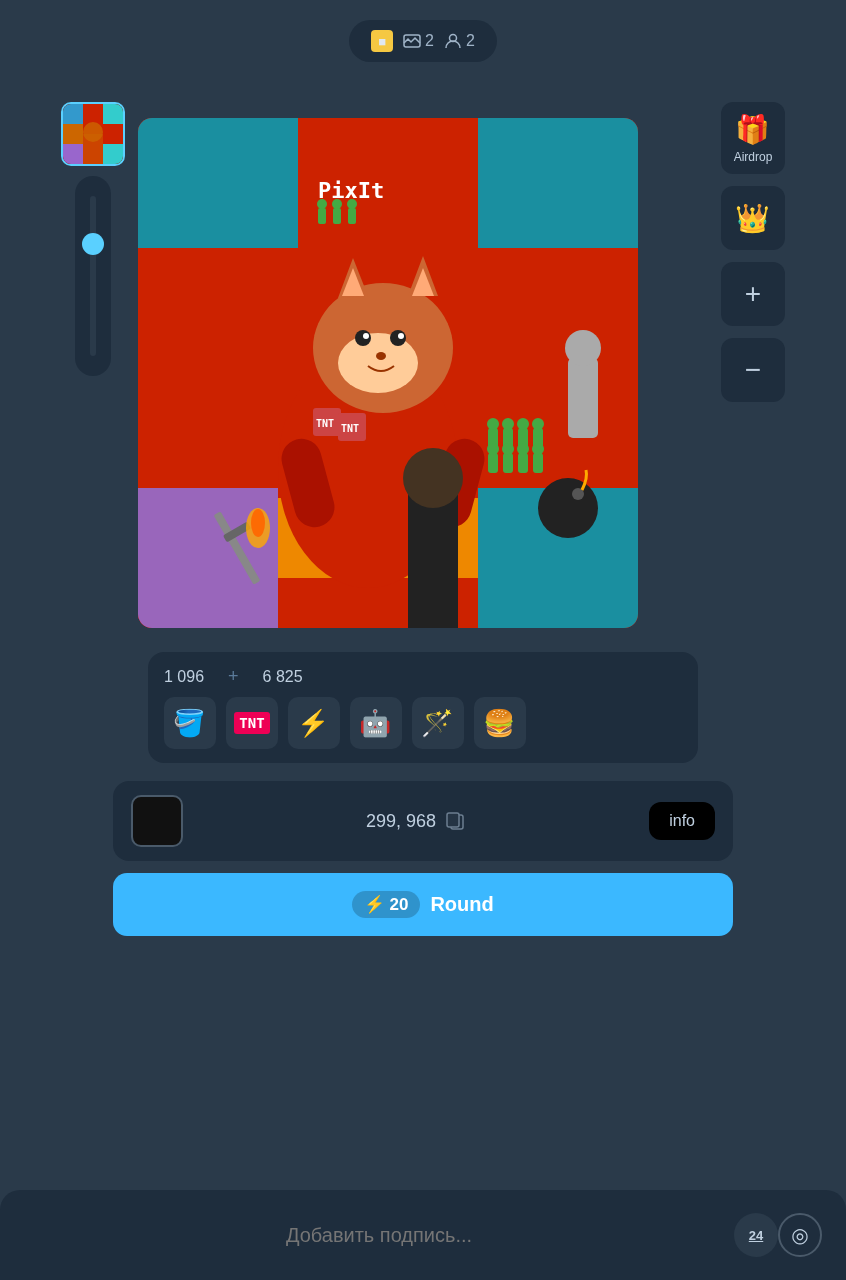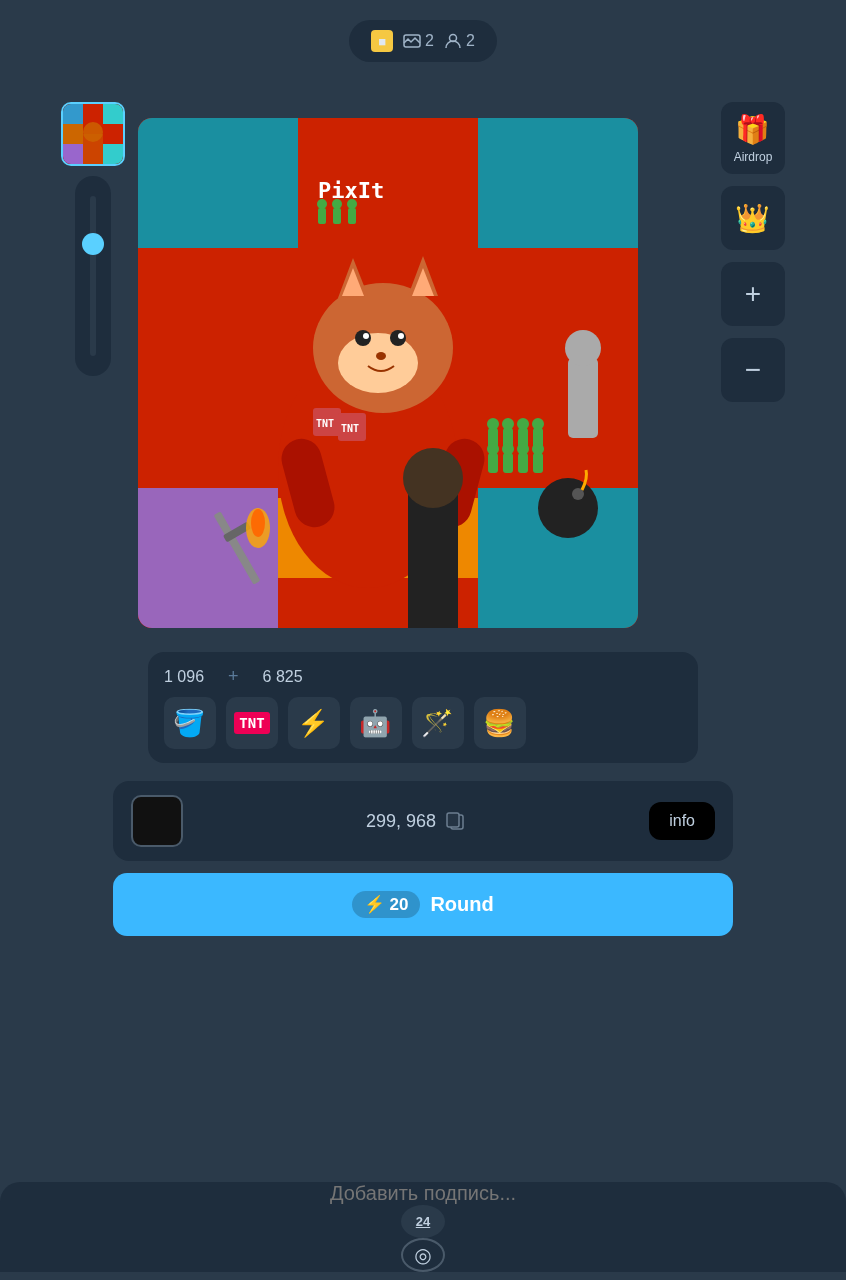--- a/index.html
+++ b/index.html
@@ -282,31 +282,30 @@
       padding: 3px 12px;
       font-size: 17px;
       display: flex;
       align-items: center;
       gap: 4px;
     }
 
     
     .bottom-bar {
       position: absolute;
-      bottom: 8px;
+      bottom: 0;
       left: 0;
       right: 0;
       height: 90px;
       background: #1e2d3d;
       border-radius: 20px 20px 0 0;
       display: flex;
       align-items: center;
       justify-content: space-between;
       padding: 0 24px;
-      flex-direction: column;
     }
     .add-caption-input {
       flex: 1;
       background: transparent;
       border: none;
       color: #5a7a9a;
       font-size: 20px;
       outline: none;
       text-align: center;
     }

